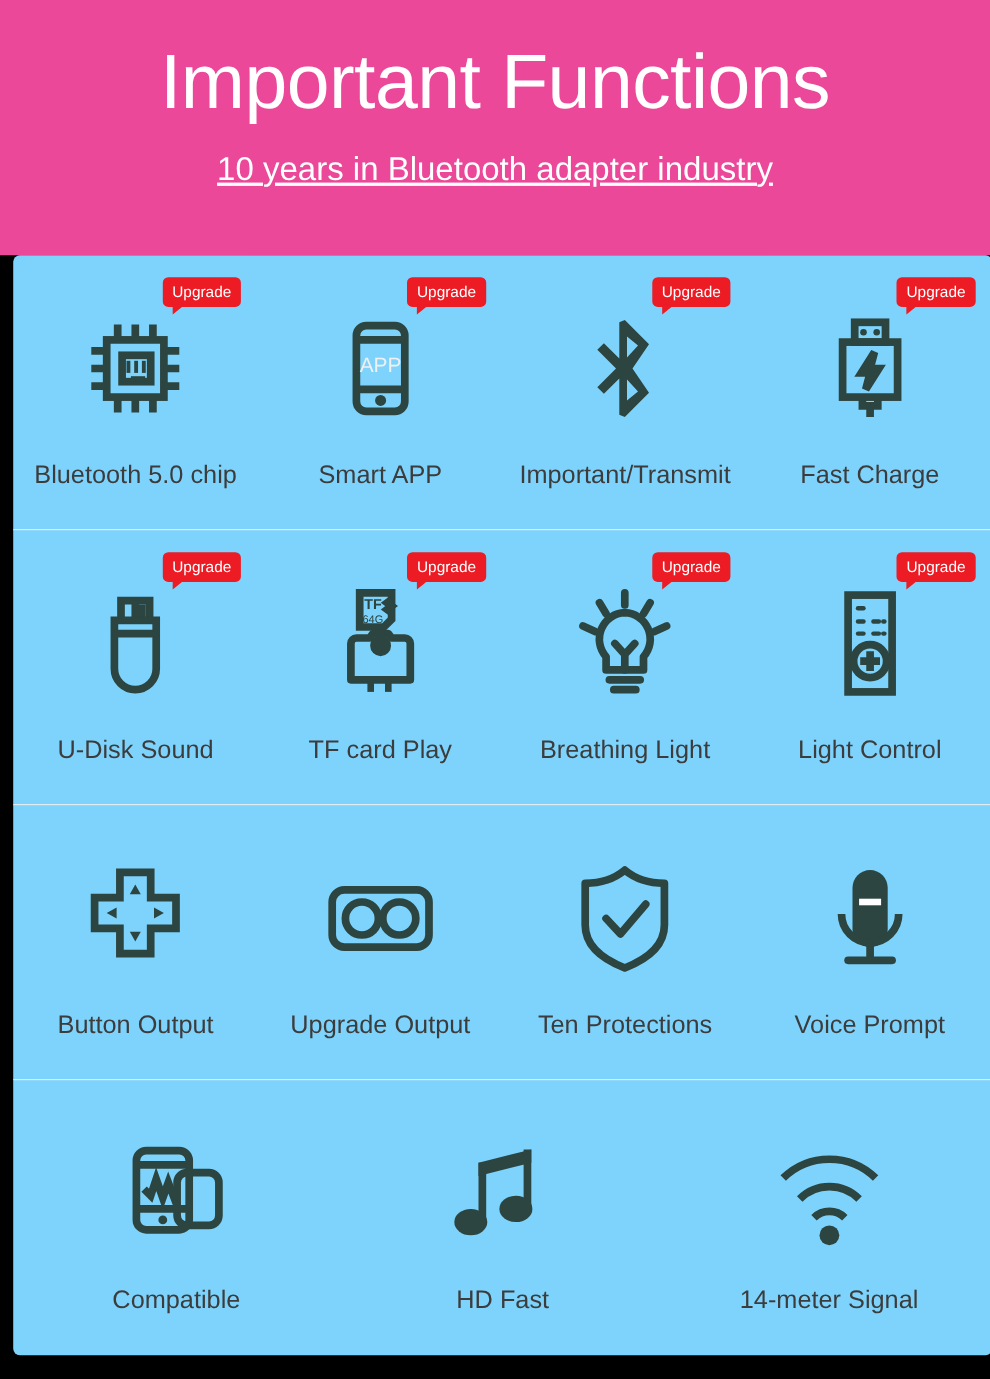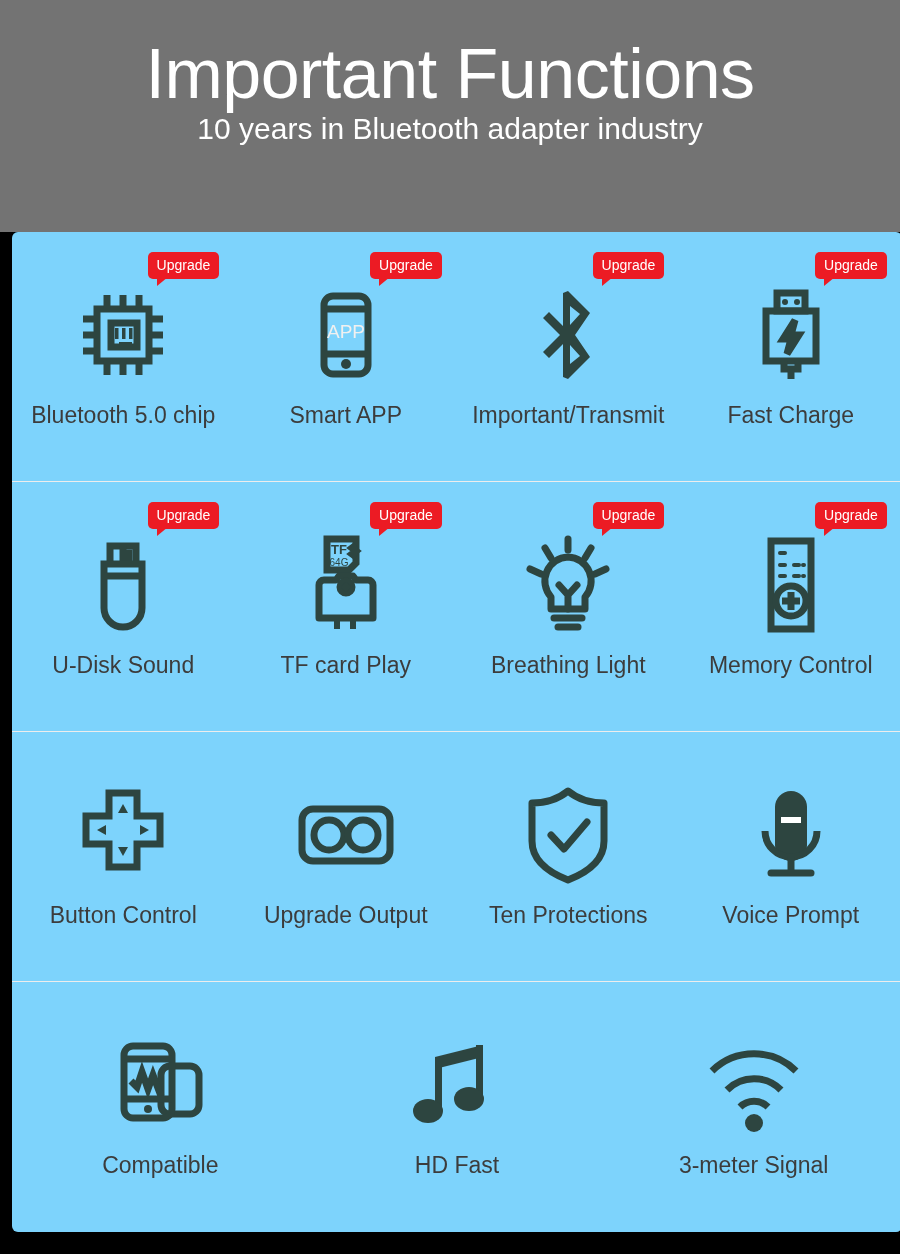--- a/index.html
+++ b/index.html
@@ -7,40 +7,42 @@
     width: 900px; height: 1254px;
     background: #000000;
     font-family: "Liberation Sans", sans-serif;
     overflow: hidden;
   }
   .page { position: relative; width: 900px; height: 1254px; background: #000000; }
 
   
   .header {
     height: 232px;
-    background: #737373;
+    background: #ec4899;
     display: flex;
     flex-direction: column;
     align-items: center;
     justify-content: flex-start;
     padding-top: 38px;
   }
   .header-title {
     color: #ffffff;
     font-size: 70px;
     font-weight: 400;
     letter-spacing: -0.5px;
     line-height: 1.05;
     white-space: nowrap;
   }
   .header-subtitle {
     color: #ffffff;
     font-size: 30px;
     font-weight: 400;
+    margin-top: 26px;
     white-space: nowrap;
+    text-decoration: underline;
   }
 
   
   .card {
     position: absolute;
     left: 12px;
     top: 232px;
     width: 890px;
     height: 1000px;
     background: #7dd3fc;
@@ -93,21 +95,21 @@
     position: absolute;
     left: 9px;
     bottom: -7px;
     width: 0; height: 0;
     border-left: 0 solid transparent;
     border-right: 11px solid transparent;
     border-top: 9px solid #ec1b24;
   }
 
   .cell-label {
-    margin-top: 8px;
+    margin-top: 24px;
     color: #3c3c3c;
     font-size: 23px;
     font-weight: 400;
     white-space: nowrap;
     text-align: center;
   }
 
   .ico { stroke: #2d4540; fill: none; stroke-width: 7; stroke-linecap: butt; stroke-linejoin: miter; }
   .ico-f { fill: #2d4540; stroke: none; }
   .ico-rnd { stroke: #2d4540; fill: none; stroke-width: 7; stroke-linecap: round; stroke-linejoin: round; }
@@ -256,37 +258,37 @@
             <rect class="ico-f" x="39" y="41" width="9" height="4" rx="2"></rect>
             <rect class="ico-f" x="53" y="41" width="9" height="4" rx="2"></rect>
             <rect class="ico-f" x="62" y="30" width="5" height="4" rx="2"></rect>
             <rect class="ico-f" x="62" y="41" width="5" height="4" rx="2"></rect>
             <circle class="ico" cx="52" cy="68" r="15" stroke-width="4"></circle>
             <line class="ico" x1="43" y1="68" x2="61" y2="68" stroke-width="4"></line>
             <line class="ico" x1="52" y1="59" x2="52" y2="77" stroke-width="4"></line>
           </svg>
           <span class="badge">Upgrade</span>
         </div>
-        <div class="cell-label">Memory Control</div>
+        <div class="cell-label">Light Control</div>
       </div>
     </div>
 
     <div class="grid-row">
 
       <div class="cell">
         <div class="icon-wrap">
           <svg width="104" height="104" viewBox="0 0 104 104">
             <path class="ico" d="M38 10 L66 10 L66 33 L89 33 L89 61 L66 61 L66 84 L38 84 L38 61 L15 61 L15 33 L38 33 Z" stroke-width="6"></path>
             <path class="ico-f" d="M52 21 L57 30 L47 30 Z"></path>
             <path class="ico-f" d="M52 73 L57 64 L47 64 Z"></path>
             <path class="ico-f" d="M26 47 L35 42 L35 52 Z"></path>
             <path class="ico-f" d="M78 47 L69 42 L69 52 Z"></path>
           </svg>
         </div>
-        <div class="cell-label">Button Control</div>
+        <div class="cell-label">Button Output</div>
       </div>
 
       <div class="cell">
         <div class="icon-wrap">
           <svg width="104" height="104" viewBox="0 0 104 104">
             <rect class="ico-rnd" x="8" y="26" width="88" height="52" rx="11" stroke-width="7"></rect>
             <circle class="ico" cx="35" cy="52" r="15" stroke-width="7"></circle>
             <circle class="ico" cx="69" cy="52" r="15" stroke-width="7"></circle>
           </svg>
         </div>
@@ -348,19 +350,19 @@
 
       <div class="cell">
         <div class="icon-wrap">
           <svg width="104" height="104" viewBox="0 0 104 104">
             <path class="ico" d="M10 38 A60 60 0 0 1 94 38" stroke-width="12" stroke-linecap="round" fill="none"></path>
             <path class="ico" d="M25 57 A38 38 0 0 1 79 57" stroke-width="12" stroke-linecap="round" fill="none"></path>
             <path class="ico" d="M38 74 A20 20 0 0 1 66 74" stroke-width="12" stroke-linecap="round" fill="none"></path>
             <circle class="ico-f" cx="52" cy="90" r="9"></circle>
           </svg>
         </div>
-        <div class="cell-label">3-meter Signal</div>
+        <div class="cell-label">14-meter Signal</div>
       </div>
 
     </div>
 
   </div>
 </div>
 
 </body></html>

